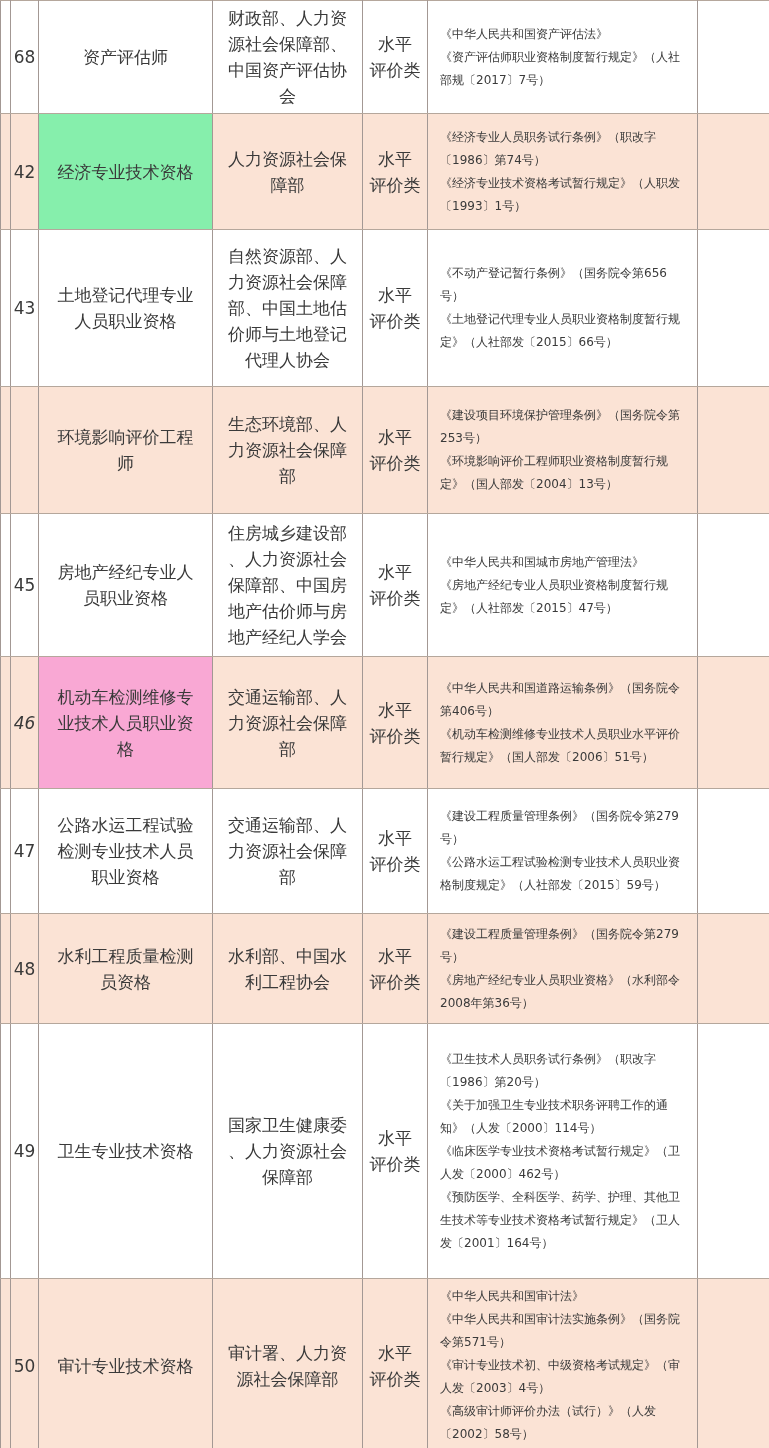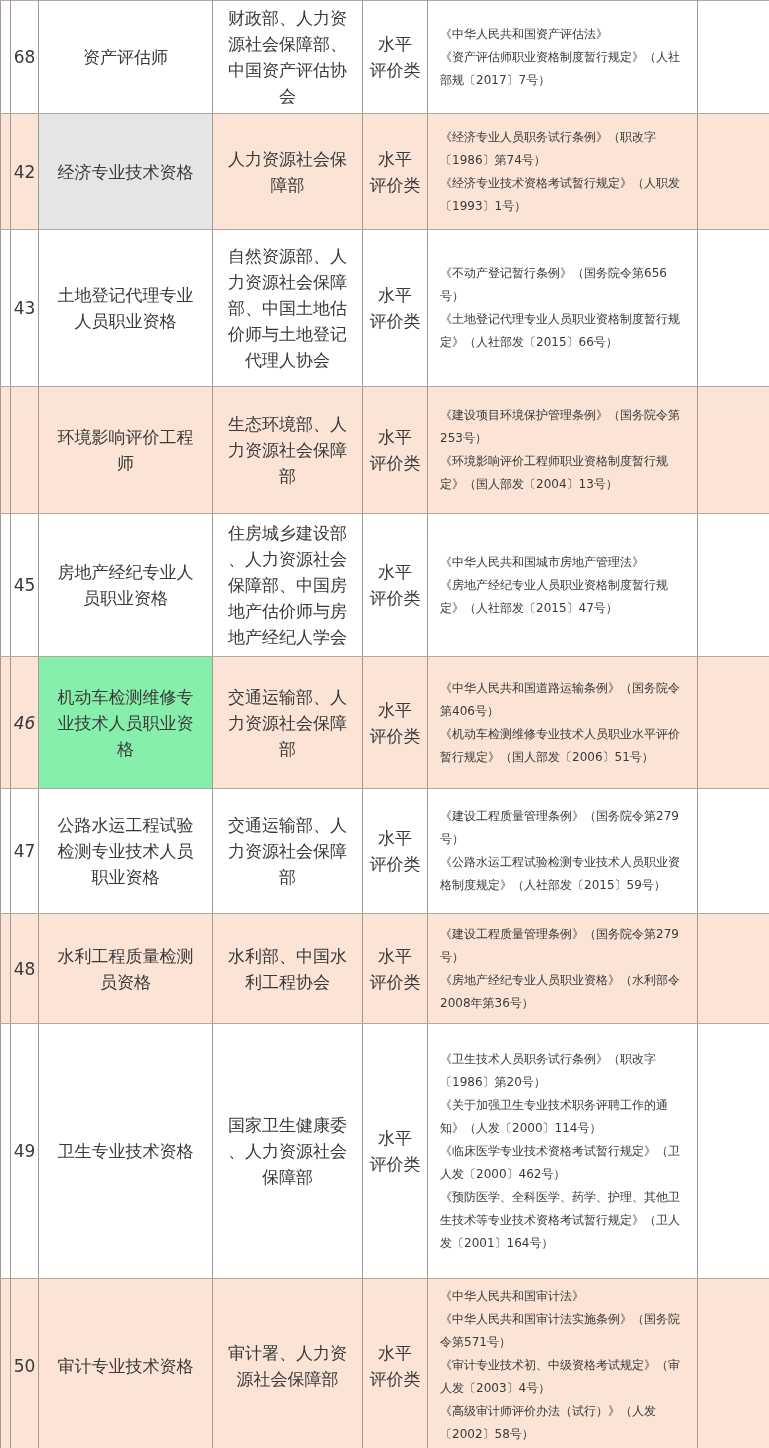--- a/index.html
+++ b/index.html
@@ -54,21 +54,21 @@
 评价类</td>
           <td class="c-basis">
             <div>《中华人民共和国资产评估法》</div>
             <div>《资产评估师职业资格制度暂行规定》（人社部规〔2017〕7号）</div>
           </td>
           <td class="edge-r"></td>
         </tr>
         <tr class="striped" style="height: 116px;">
           <td class="edge-l" style="background: rgb(251, 227, 213);"></td>
           <td class="c-num" style="background: rgb(251, 227, 213); margin-top: 32px;">42</td>
-          <td class="c-name" style="background: #e5e5e5;">经济专业技术资格</td>
+          <td class="c-name" style="background: #86efac;">经济专业技术资格</td>
           <td class="c-dept" style="background: rgb(251, 227, 213);">人力资源社会保障部</td>
           <td class="c-type" style="background: rgb(251, 227, 213);">水平
 评价类</td>
           <td class="c-basis" style="background: rgb(251, 227, 213);">
             <div>《经济专业人员职务试行条例》（职改字〔1986〕第74号）</div>
             <div>《经济专业技术资格考试暂行规定》（人职发〔1993〕1号）</div>
           </td>
           <td class="edge-r" style="background: rgb(251, 227, 213);"></td>
         </tr>
         <tr style="height: 157px;">
@@ -106,21 +106,21 @@
 评价类</td>
           <td class="c-basis">
             <div>《中华人民共和国城市房地产管理法》</div>
             <div>《房地产经纪专业人员职业资格制度暂行规定》（人社部发〔2015〕47号）</div>
           </td>
           <td class="edge-r"></td>
         </tr>
         <tr class="striped" style="height: 132px;">
           <td class="edge-l" style="background: rgb(251, 227, 213);"></td>
           <td class="c-num" style="background: rgb(251, 227, 213); font-style: italic;">46</td>
-          <td class="c-name" style="background: #86efac;">机动车检测维修专业技术人员职业资格</td>
+          <td class="c-name" style="background: #f9a8d4;">机动车检测维修专业技术人员职业资格</td>
           <td class="c-dept" style="background: rgb(251, 227, 213);">交通运输部、人力资源社会保障部</td>
           <td class="c-type" style="background: rgb(251, 227, 213);">水平
 评价类</td>
           <td class="c-basis" style="background: rgb(251, 227, 213);">
             <div>《中华人民共和国道路运输条例》（国务院令第406号）</div>
             <div>《机动车检测维修专业技术人员职业水平评价暂行规定》（国人部发〔2006〕51号）</div>
           </td>
           <td class="edge-r" style="background: rgb(251, 227, 213);"></td>
         </tr>
         <tr style="height: 125px;">

